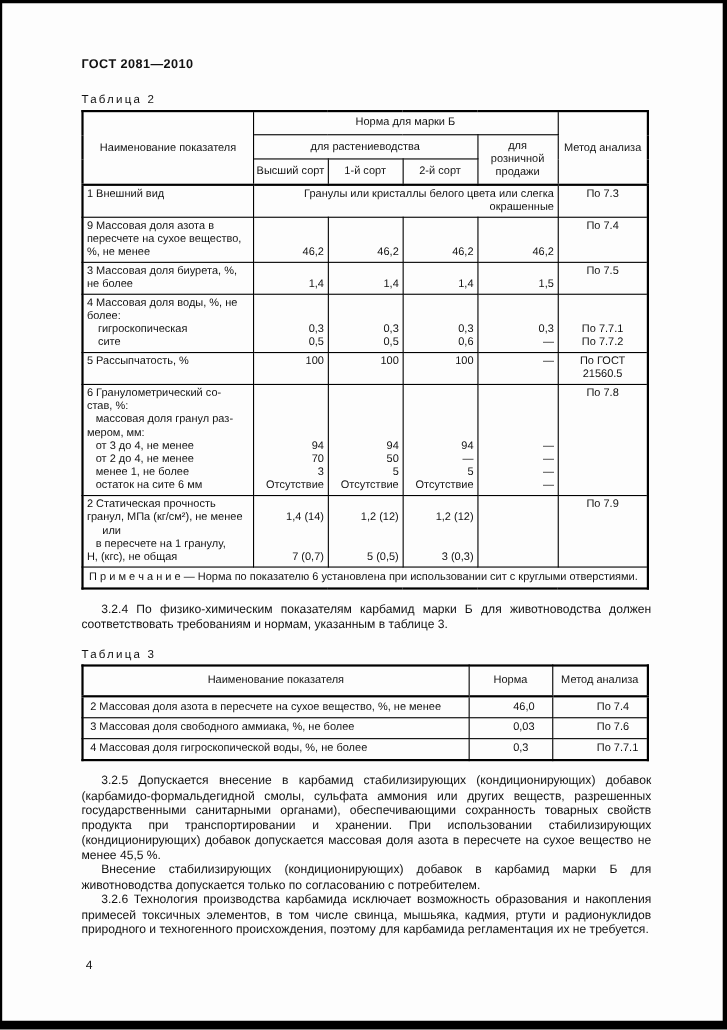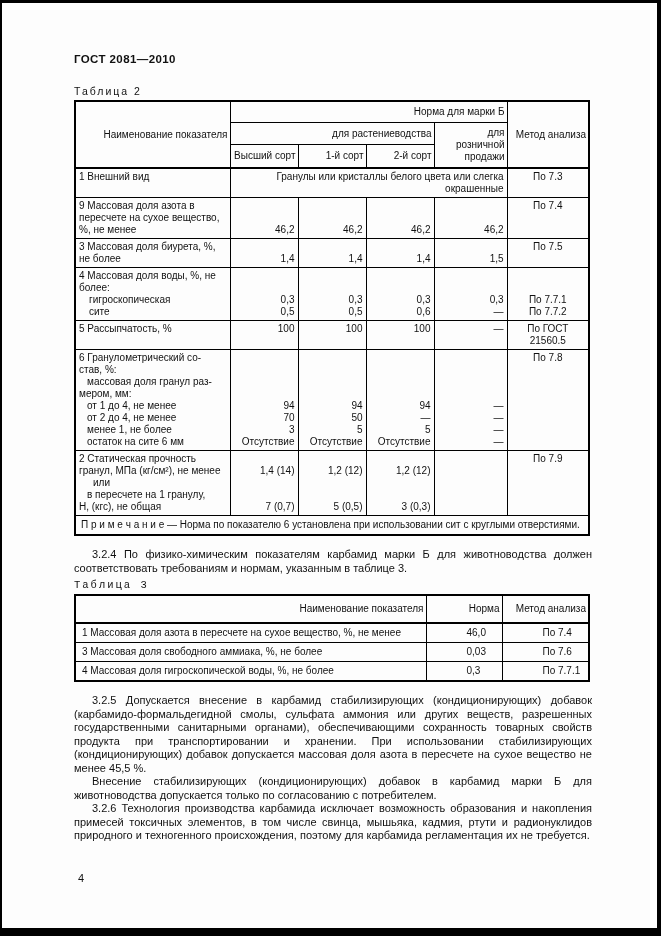--- a/index.html
+++ b/index.html
@@ -14,21 +14,21 @@
     color: #111;
     position: relative;
     overflow: hidden;
   }
   .doc-header { font-weight: bold; font-size: 11.5px; letter-spacing: .4px; }
   .tcap { font-size: 10.5px; letter-spacing: 2px; margin: 20px 0 3px 0; }
 
   table { border-collapse: collapse; table-layout: fixed; }
   .t2, .t3 { width: 514px; font-size: 10px; line-height: 12px; border: 2px solid #000; }
   .t2 td, .t3 td { border: 1px solid #000; padding: 2px 3px; vertical-align: top; }
-  .hc { text-align: right; vertical-align: middle !important; padding: 4px 2px !important; }
+  .hc { text-align: center; vertical-align: middle !important; padding: 4px 2px !important; }
   .name { text-align: left; margin-top: 16px; }
   .val { text-align: right; }
   .vb  { vertical-align: bottom !important; }
   .meth { text-align: center; vertical-align: top; padding: 2px 1px !important; }
   .tb td { border-top: 2px solid #000; }
   .ind { padding-left: 10px; }
   .ind-sm { padding-left: 8px; }
   .ind-md { padding-left: 14px; }
   .sp1 { height: 12px; } .sp2 { height: 24px; } .sp4 { height: 48px; }
   .note-cell { padding: 3px 5px !important; }
@@ -141,21 +141,21 @@
         <td class="val">—</td>
         <td class="meth">По ГОСТ 21560.5</td>
       </tr>
 
       <tr>
         <td class="name">
           <div>6 Гранулометрический со-</div>
           <div>став, %:</div>
           <div class="ind-sm">массовая доля гранул раз-</div>
           <div>мером, мм:</div>
-          <div class="ind-sm">от 1 до 4, не менее</div>
+          <div class="ind-sm">от 3 до 4, не менее</div>
           <div class="ind-sm">от 2 до 4, не менее</div>
           <div class="ind-sm">менее 1, не более</div>
           <div class="ind-sm">остаток на сите 6 мм</div>
         </td>
         <td class="val">
           <div class="sp4"></div>
           <div>94</div>
           <div>70</div>
           <div>3</div>
           <div>Отсутствие</div>
@@ -220,36 +220,36 @@
       </tr>
 
       <tr>
         <td colspan="6" class="note-cell">П р и м е ч а н и е — Норма по показателю 6 установлена при использовании сит с круглыми отверстиями.</td>
       </tr>
     </tbody>
   </table>
 
   <p class="para mt12">3.2.4 По физико-химическим показателям карбамид марки Б для животноводства должен соответствовать требованиям и нормам, указанным в таблице 3.</p>
 
-  <div class="tcap" style="margin-top:4px;font-family:Liberation Mono, monospace;">Таблица 3</div>
+  <div class="tcap" style="margin-top:14px;">Таблица 3</div>
 
   <table class="t3">
     <colgroup>
       <col style="width:351px">
         <col style="width:76px">
         <col style="width:87px">
     </colgroup>
     <tbody>
       <tr>
         <td class="hc">Наименование показателя</td>
         <td class="hc">Норма</td>
         <td class="hc">Метод анализа</td>
       </tr>
       <tr class="tb">
-        <td class="name3">1 Массовая доля азота в пересчете на сухое вещество, %, не менее</td>
+        <td class="name3">2 Массовая доля азота в пересчете на сухое вещество, %, не менее</td>
         <td class="norm">46,0</td>
         <td class="meth3">По 7.4</td>
       </tr>
       <tr>
         <td class="name3">3 Массовая доля свободного аммиака, %, не более</td>
         <td class="norm">0,03</td>
         <td class="meth3">По 7.6</td>
       </tr>
       <tr>
         <td class="name3">4 Массовая доля гигроскопической воды, %, не более</td>

